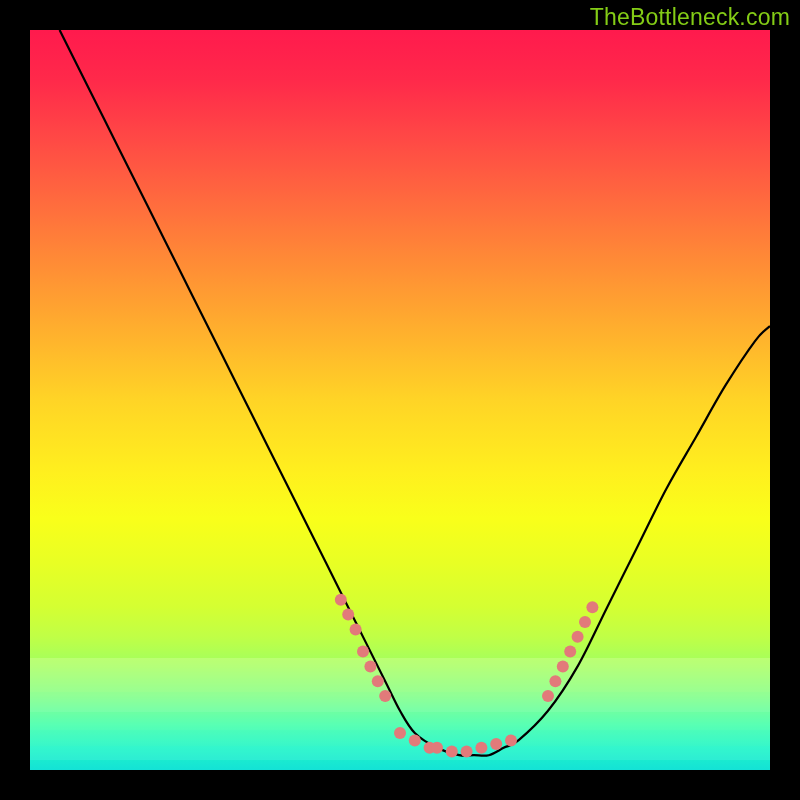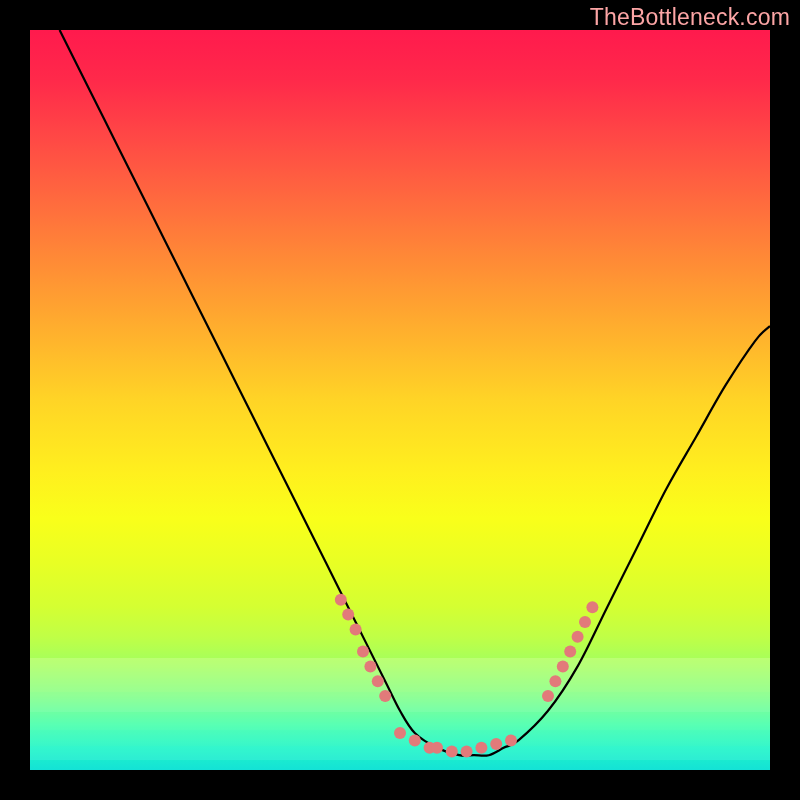--- a/index.html
+++ b/index.html
@@ -8,21 +8,21 @@
     height: 800px;
     background: #000;
     position: relative;
     font-family: Arial, Helvetica, sans-serif;
     overflow: hidden;
   }
   .watermark {
     position: absolute;
     top: 4px;
     right: 10px;
-    color: #fca5a5;
+    color: #84cc16;
     font-size: 23px;
     font-weight: 500;
     letter-spacing: 0.2px;
     z-index: 10;
   }
   .plot-frame {
     position: absolute;
     left: 30px;
     top: 30px;
     width: 740px;

